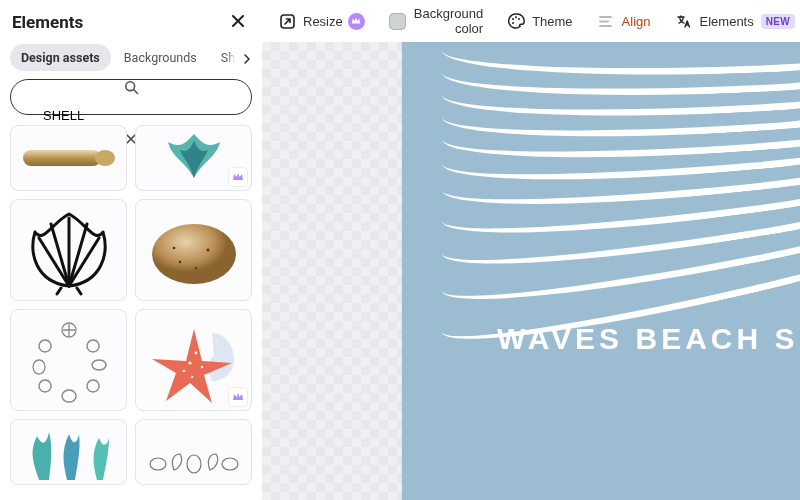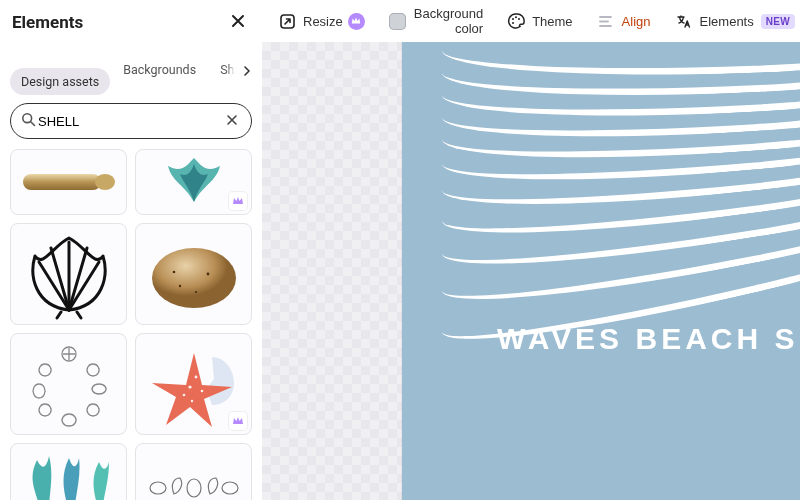--- a/index.html
+++ b/index.html
@@ -22,24 +22,24 @@
   html,body{margin:0;padding:0;font-family:-apple-system,BlinkMacSystemFont,'Segoe UI',Roboto,Helvetica,Arial,sans-serif;color:var(--text);}
   .app{width:800px;height:500px;overflow:hidden;position:relative;background:#e9e9ee;display:flex;}
 
   
   .panel{width:262px;height:100%;background:var(--panel-bg);display:flex;flex-direction:column;box-sizing:border-box;}
   .panel-header{display:flex;align-items:center;justify-content:space-between;padding:10px 12px 4px 12px;gap:20px;}
   .panel-title{font-size:17px;font-weight:700;}
   .icon-btn{width:24px;height:24px;display:flex;align-items:center;justify-content:center;border:none;background:transparent;cursor:pointer;color:#222;border-radius:4px;}
   .tabrow{display:flex;align-items:center;gap:2px;padding:6px 4px 8px 10px;overflow:hidden;position:relative;}
   .tab{font-size:12.5px;color:var(--muted);padding:6px 11px;border-radius:14px;cursor:pointer;white-space:nowrap;}
-  .tab.active{background:var(--pill);color:var(--pill-text);font-weight:400;margin-top:24px;}
+  .tab.active{background:var(--pill);color:var(--pill-text);font-weight:700;}
   .tab-scroll{position:absolute;right:4px;top:50%;transform:translateY(-50%);width:22px;height:22px;background:#fff;border-radius:50%;display:flex;align-items:center;justify-content:center;box-shadow:-6px 0 6px #fff;}
   .search-wrap{padding:0 10px 10px 10px;}
-  .search{display:flex;align-items:center;border:1.5px solid #333;border-radius:18px;height:34px;padding:0 10px;}
+  .search{display:flex;align-items:center;border:1.5px solid #333;border-radius:18px;height:34px;padding:0 10px;gap:8px;flex-direction:column;}
   .search input{flex:1;border:none;outline:none;font-size:13px;font-weight:500;background:transparent;}
   .grid{flex:1;overflow:hidden;padding:0 10px;display:grid;grid-template-columns:1fr 1fr;gap:8px;align-content:start;}
   .thumb{position:relative;border:1px solid #e3e3e8;border-radius:8px;height:100px;background:#fcfcfe;display:flex;align-items:center;justify-content:center;cursor:pointer;overflow:hidden;}
   .thumb.short{height:64px;}
   .crown-badge{position:absolute;right:4px;bottom:4px;width:18px;height:18px;background:#fff;border-radius:4px;display:flex;align-items:center;justify-content:center;box-shadow:0 0 0 1px #eee;}
   .crown-badge svg{width:12px;height:12px;}
 
   
   .right{flex:1;height:100%;display:flex;flex-direction:column;}
   .toolbar{height:42px;background:var(--toolbar-bg);display:flex;align-items:center;padding:0 14px;gap:20px;}

